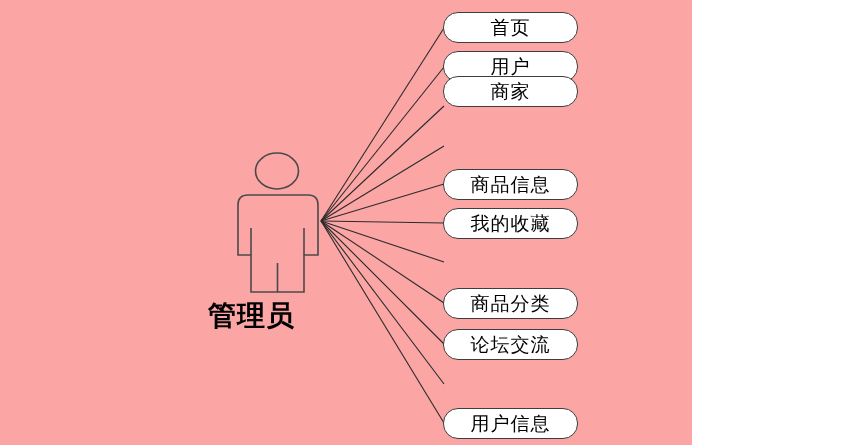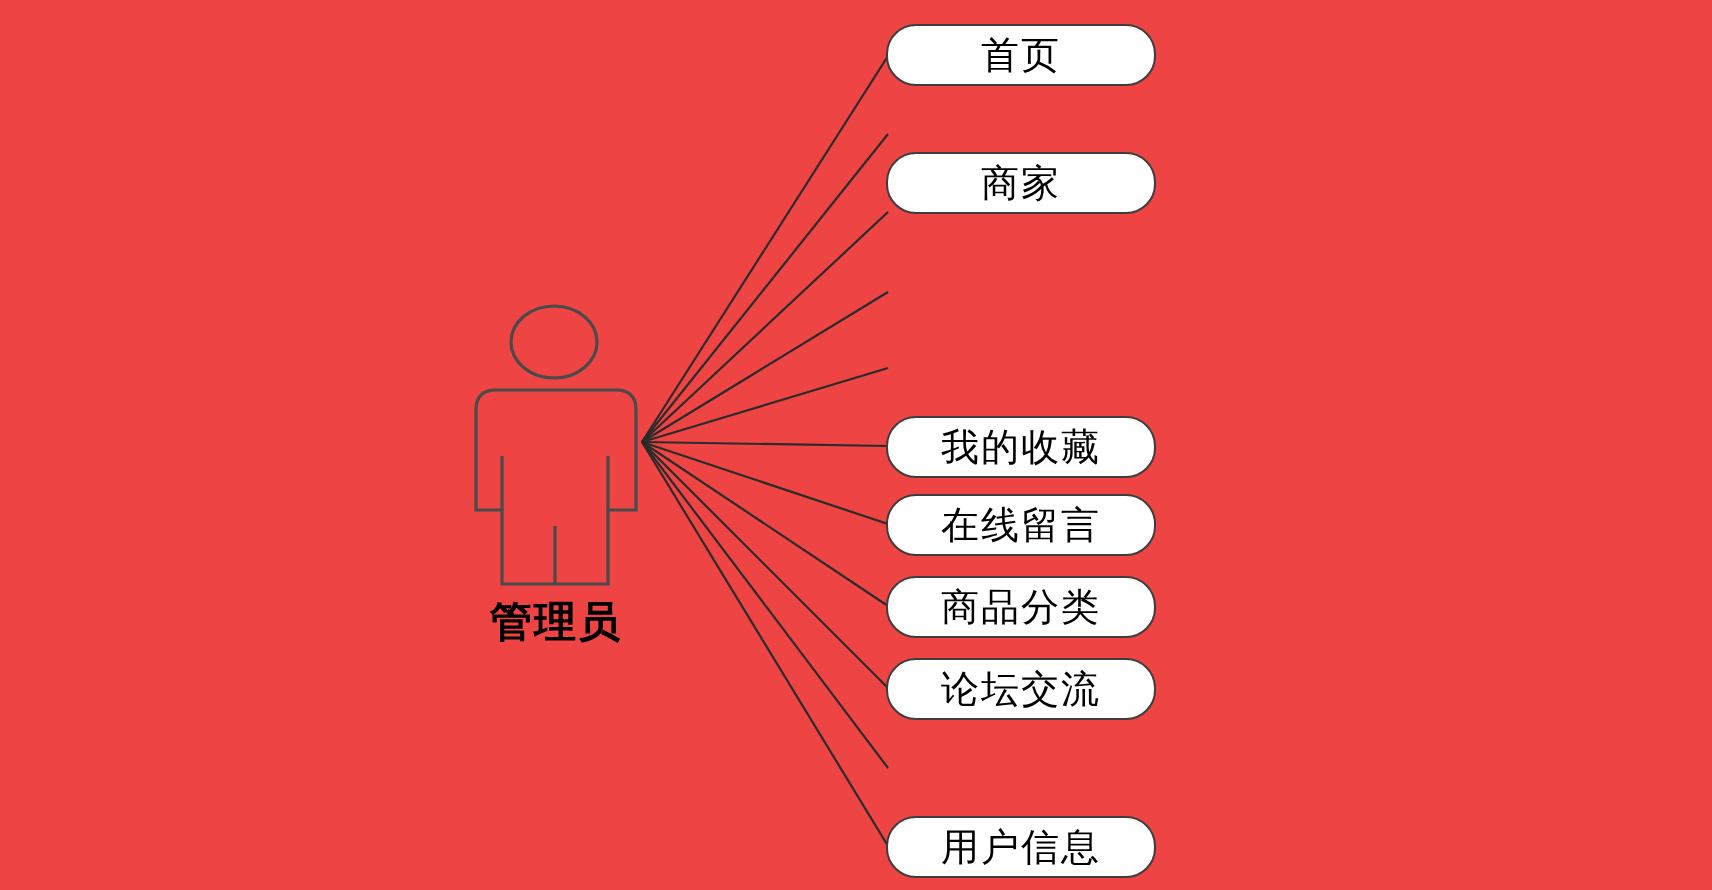--- a/index.html
+++ b/index.html
@@ -1,21 +1,21 @@
 <!DOCTYPE html>
 <html><head>
 <meta charset="utf-8">
 <style>
   * { margin: 0; padding: 0; box-sizing: border-box; }
   html, body { background: #ffffff; }
   .canvas {
     position: relative;
-    width: 856px;
+    width: 692px;
     height: 445px;
-    background: #ef4444;
+    background: #fca5a5;
     font-family: "DejaVu Serif", "Liberation Serif", serif;
     overflow: hidden;
   }
   .diagram-svg {
     position: absolute;
     left: 0; top: 0;
     width: 856px; height: 445px;
   }
   .usecase {
     position: absolute;
@@ -31,24 +31,23 @@
     font-size: 19px;
     letter-spacing: 1px;
     color: #000000;
     white-space: nowrap;
   }
   .actor-label {
     position: absolute;
     left: 208px;
     top: 297px;
     width: 140px;
-    text-align: center;
     font-family: "DejaVu Sans", "Liberation Sans", sans-serif;
     font-weight: bold;
-    font-size: 21px;
+    font-size: 28px;
     color: #000000;
     letter-spacing: 1px;
   }
 </style>
 </head>
 <body>
 
 <div class="canvas">
 
   <svg class="diagram-svg" viewBox="0 0 856 445">
@@ -72,28 +71,31 @@
       <path d="M 238 255 L 238 205 Q 238 195 248 195 L 308 195 Q 318 195 318 205 L 318 255 L 304 255 L 304 292 L 251 292 L 251 255 Z"></path>
       <line x1="251" y1="228" x2="251" y2="255"></line>
       <line x1="304" y1="228" x2="304" y2="255"></line>
       <line x1="277.5" y1="263" x2="277.5" y2="292"></line>
     </g>
   </svg>
 
   <div class="usecase" style="top:12px">
       <span>首页</span>
     </div>
+  <div class="usecase" style="top:51px">
+      <span>用户</span>
+    </div>
   <div class="usecase" style="top:76px">
       <span>商家</span>
     </div>
+  <div class="usecase" style="top:169px">
+      <span>商品信息</span>
+    </div>
   <div class="usecase" style="top:208px">
       <span>我的收藏</span>
-    </div>
-  <div class="usecase" style="top:247px">
-      <span>在线留言</span>
     </div>
   <div class="usecase" style="top:288px">
       <span>商品分类</span>
     </div>
   <div class="usecase" style="top:329px">
       <span>论坛交流</span>
     </div>
   <div class="usecase" style="top:408px">
       <span>用户信息</span>
     </div>

